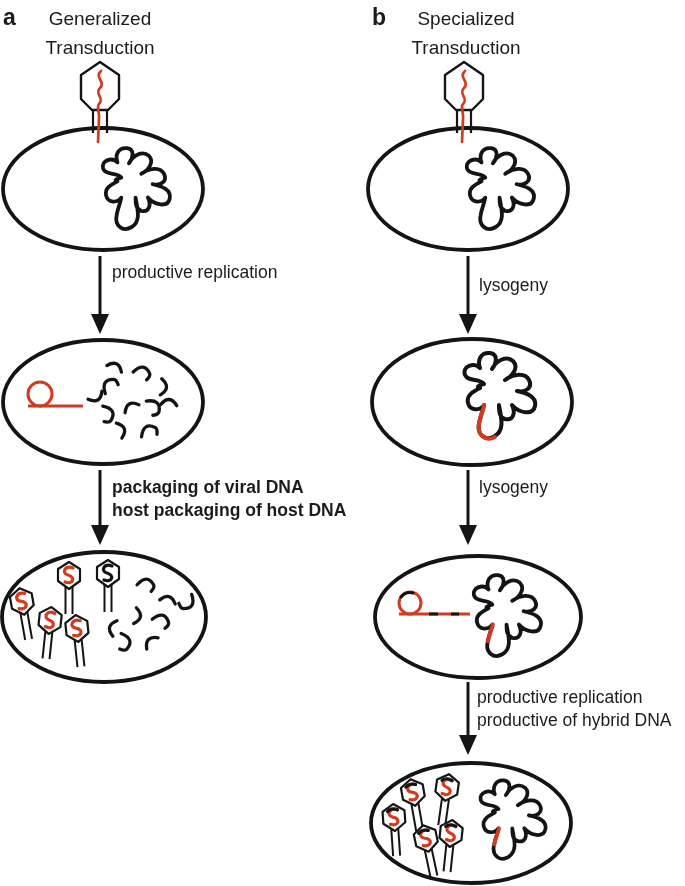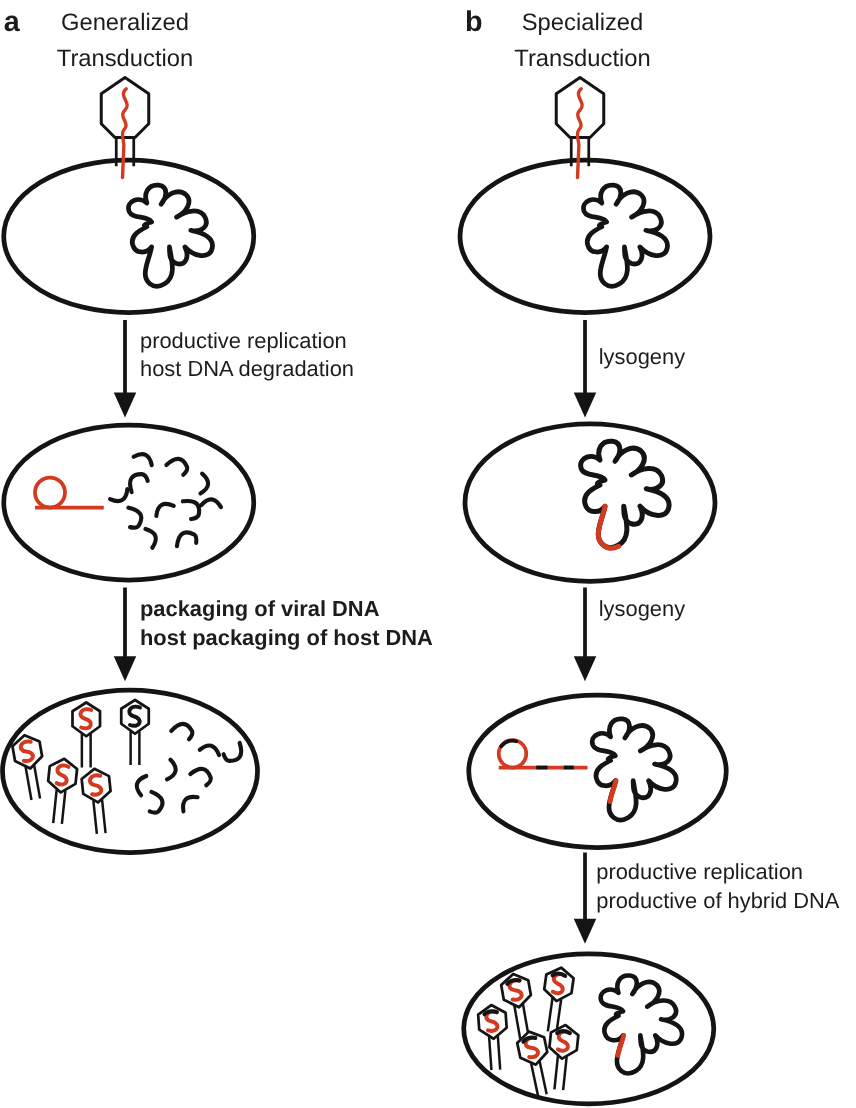--- a/index.html
+++ b/index.html
@@ -234,21 +234,20 @@
   </div>
 
   <div class="panel-label" style="left:372px;top:4px;">b</div>
   <div class="panel-title" style="left:392px;top:4px;width:148px;">
     <div>Specialized</div>
     <div>Transduction</div>
   </div>
 
   <div class="step-label" style="left:112px;top:261px;">
     <div>productive replication</div>
-    <div>host DNA degradation</div>
   </div>
 
   <div class="step-label" style="left:112px;top:476px;font-weight:bold;">
     <div>packaging of viral DNA</div>
     <div>host packaging of host DNA</div>
   </div>
 
   <div class="step-label" style="left:479px;top:274px;">
     <div>lysogeny</div>
   </div>

